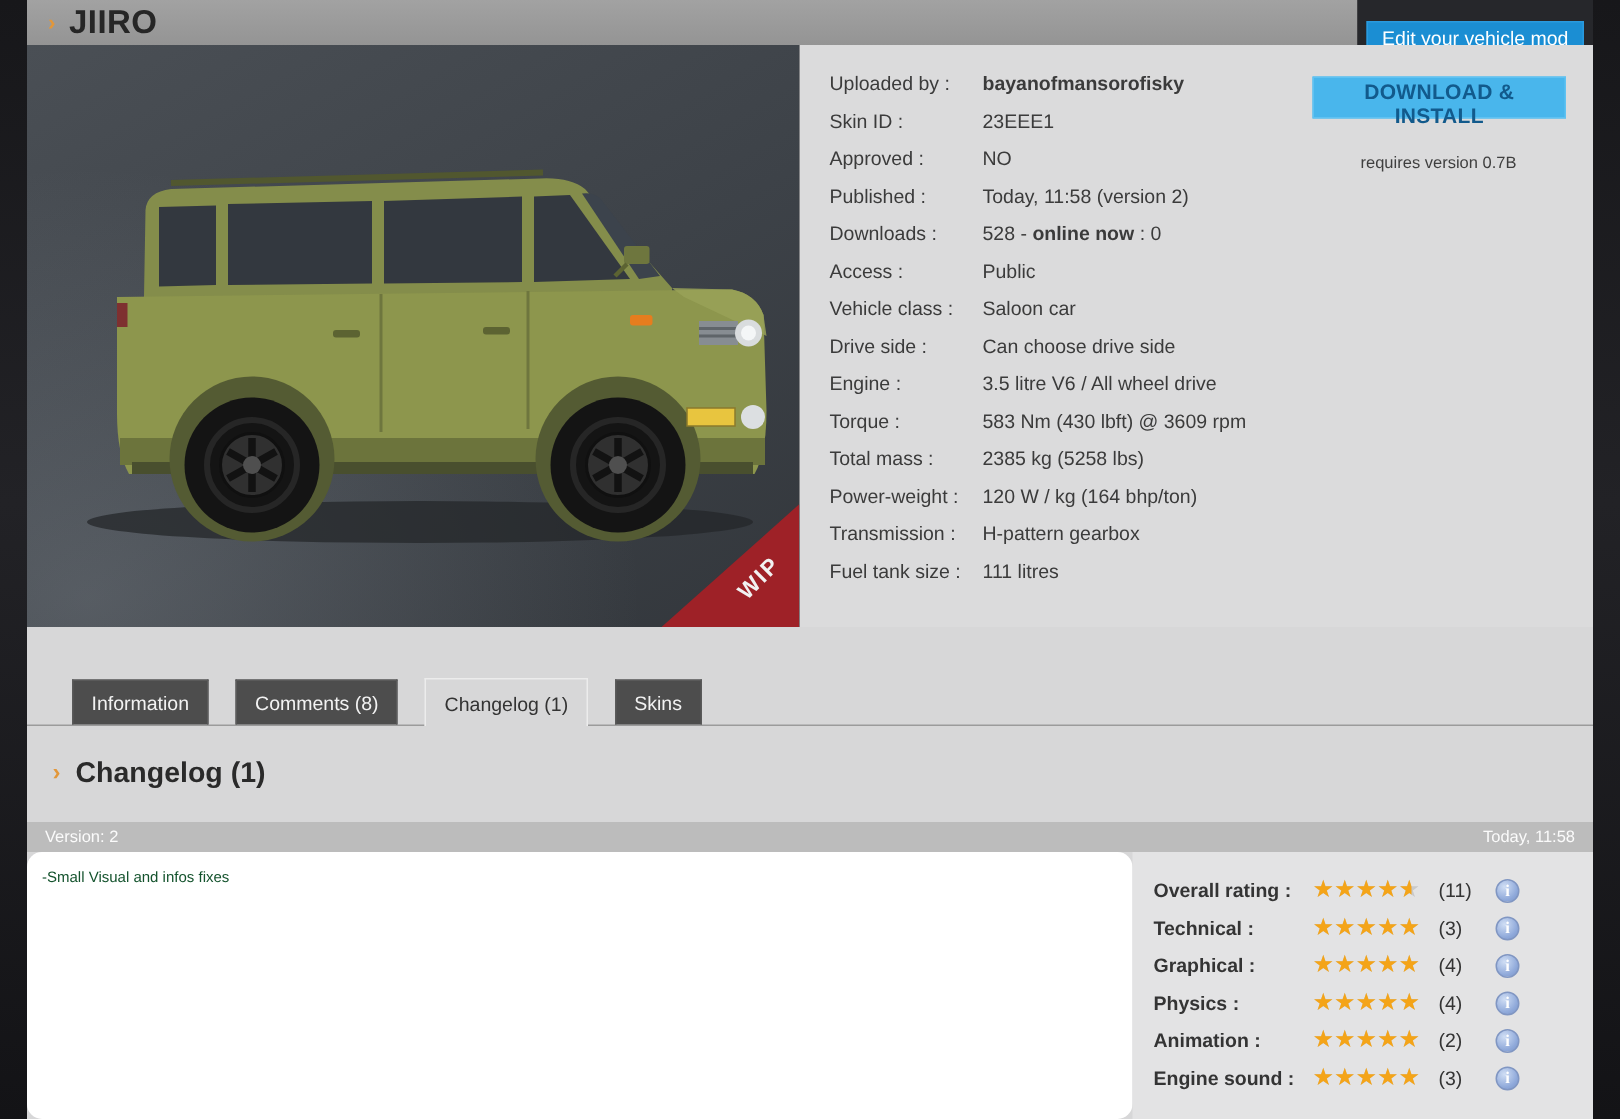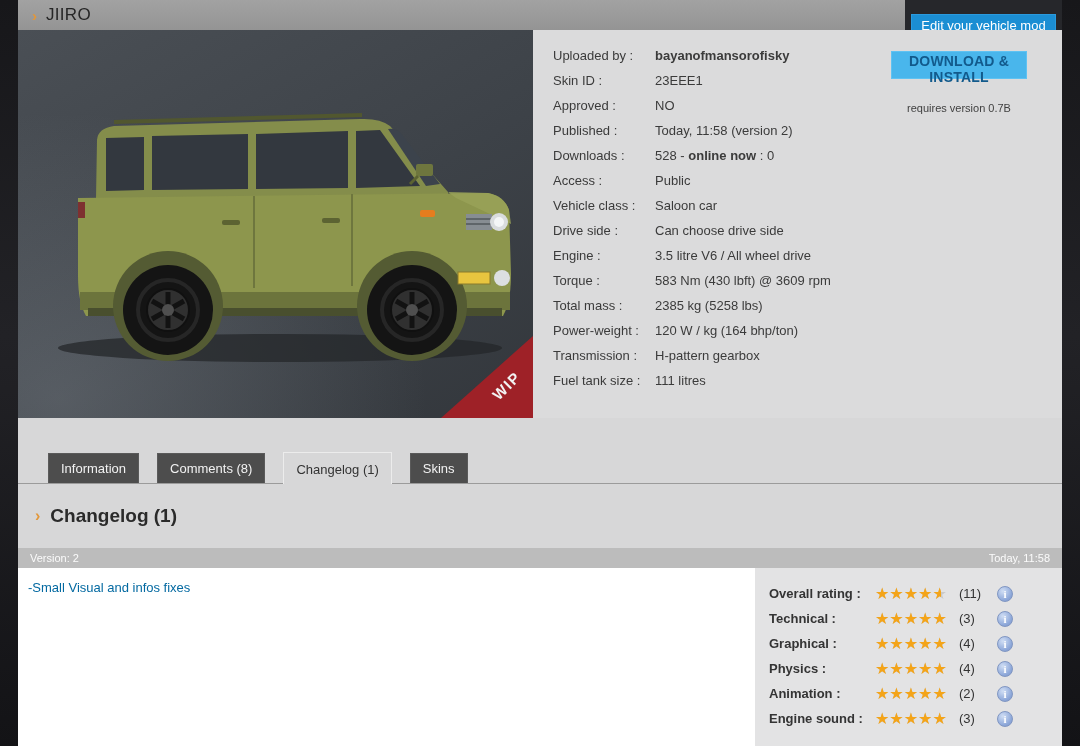--- a/index.html
+++ b/index.html
@@ -7,21 +7,21 @@
     width:1080px;height:746px;overflow:hidden;position:relative;
     font-family:"Liberation Sans",sans-serif;
     background:linear-gradient(180deg,#17171a 0%,#222226 45%,#131316 100%);
   }
   .content{position:absolute;left:18px;top:0;width:1044px;height:746px;}
 
   
   .header{height:30px;display:flex;}
   .title-bar{flex:1;background:linear-gradient(#a2a2a2,#949494);display:flex;align-items:center;gap:9px;padding-left:14px;}
   .chev{color:#e2973a;font-weight:bold;font-size:15px;line-height:1;}
-  .page-title{margin:0;font-size:17px;font-weight:normal;color:#262626;letter-spacing:.3px;}
+  .page-title{margin:0;font-size:22px;font-weight:bold;color:#262626;letter-spacing:.3px;}
   .header-right{width:157px;background:#26272b;display:flex;align-items:center;justify-content:center;}
   .edit-btn{background:#1b8ed3;border:1px solid #2a9ade;color:#fff;font-size:13px;height:23px;padding:0 9px;
     font-family:inherit;cursor:pointer;margin-top:21px;}
 
   
   .main{display:flex;height:388px;}
   .car-image{width:515px;position:relative;overflow:hidden;
     background:linear-gradient(150deg,#4a4f55 0%,#3d4248 55%,#33373c 100%);}
   .car-image::after{content:"";position:absolute;inset:0;
     background:radial-gradient(ellipse at 8% 95%,rgba(155,162,170,.28),transparent 55%);}
@@ -31,21 +31,21 @@
   .wip-ribbon span{position:absolute;right:10px;bottom:24px;transform:rotate(-45deg);
     color:#f2f2f2;font-weight:bold;font-size:15px;letter-spacing:1.5px;}
 
   .details{flex:1;background:#dbdbdc;position:relative;padding:13px 0 0 20px;box-sizing:border-box;}
   .detail-row{height:25px;display:flex;align-items:center;font-size:13px;color:#3b3b3b;}
   .detail-label{width:102px;font-weight:normal;flex:none;}
   .detail-value{white-space:nowrap;}
   .bold{font-weight:bold;}
 
   .download-col{position:absolute;top:21px;right:19px;width:168px;text-align:center;}
-  .dl-btn{width:136px;height:28px;background:#49b6ec;border:1px solid #5fc2f2;color:#125a8c;
+  .dl-btn{width:169px;height:28px;background:#49b6ec;border:1px solid #5fc2f2;color:#125a8c;
     font-weight:bold;font-size:14px;font-family:inherit;letter-spacing:.2px;cursor:pointer;}
   .dl-note{font-size:11px;color:#3f3f3f;margin-top:16px;}
 
   
   .below{background:#d7d7d8;}
   .tab-bar{margin:0;padding:33px 0 0 30px;height:32px;display:flex;gap:18px;align-items:flex-end;
     border-bottom:1px solid #9b9b9b;box-sizing:content-box;}
   .tab{background:#4d4d4d;color:#f2f2f2;border:1px solid #5a5a5a;border-bottom:none;
     font-size:13px;font-family:inherit;padding:8px 12px;line-height:1;cursor:pointer;}
   .tab.active{background:#d7d7d8;color:#333;border:1px solid #ececec;border-bottom:none;
@@ -53,21 +53,21 @@
 
   .section-heading{height:64px;display:flex;align-items:center;gap:10px;padding-left:17px;}
   .section-heading .chev{font-size:16px;}
   .section-heading h2{margin:0;font-size:19px;font-weight:bold;color:#2a2a2a;}
 
   .version-bar{height:20px;background:#bcbcbc;display:flex;justify-content:space-between;align-items:center;
     padding:0 12px;font-size:11px;color:#fbfbfb;}
 
   
   .bottom{display:flex;height:178px;}
-  .entry-area{flex:1;background:#ffffff;padding:12px 10px;font-size:13px;color:#0369a1;box-sizing:border-box;}
+  .entry-area{flex:1;background:#ffffff;padding:12px 10px;font-size:10px;color:#14532d;box-sizing:border-box;border-radius:10px;}
   .ratings{width:307px;background:#e3e3e4;padding-top:13px;box-sizing:border-box;flex:none;}
   .rating-row{height:25px;display:flex;align-items:center;padding-left:14px;font-size:13px;color:#343434;}
   .rating-label{width:106px;font-weight:bold;flex:none;}
   .stars{position:relative;display:inline-block;font-size:16px;line-height:1;color:#c9c9c9;white-space:nowrap;width:82px;flex:none;}
   .stars .fg{position:absolute;left:0;top:0;overflow:hidden;color:#f4a418;white-space:nowrap;}
   .count{margin-left:2px;width:34px;flex:none;}
   .info-icon{width:16px;height:16px;border-radius:50%;margin-left:4px;flex:none;
     background:radial-gradient(circle at 35% 30%,#d0def4,#8fa9da 65%,#7b94c6);
     border:1px solid #8096c2;color:#fff;font-size:11px;font-weight:bold;
     display:flex;align-items:center;justify-content:center;cursor:pointer;

